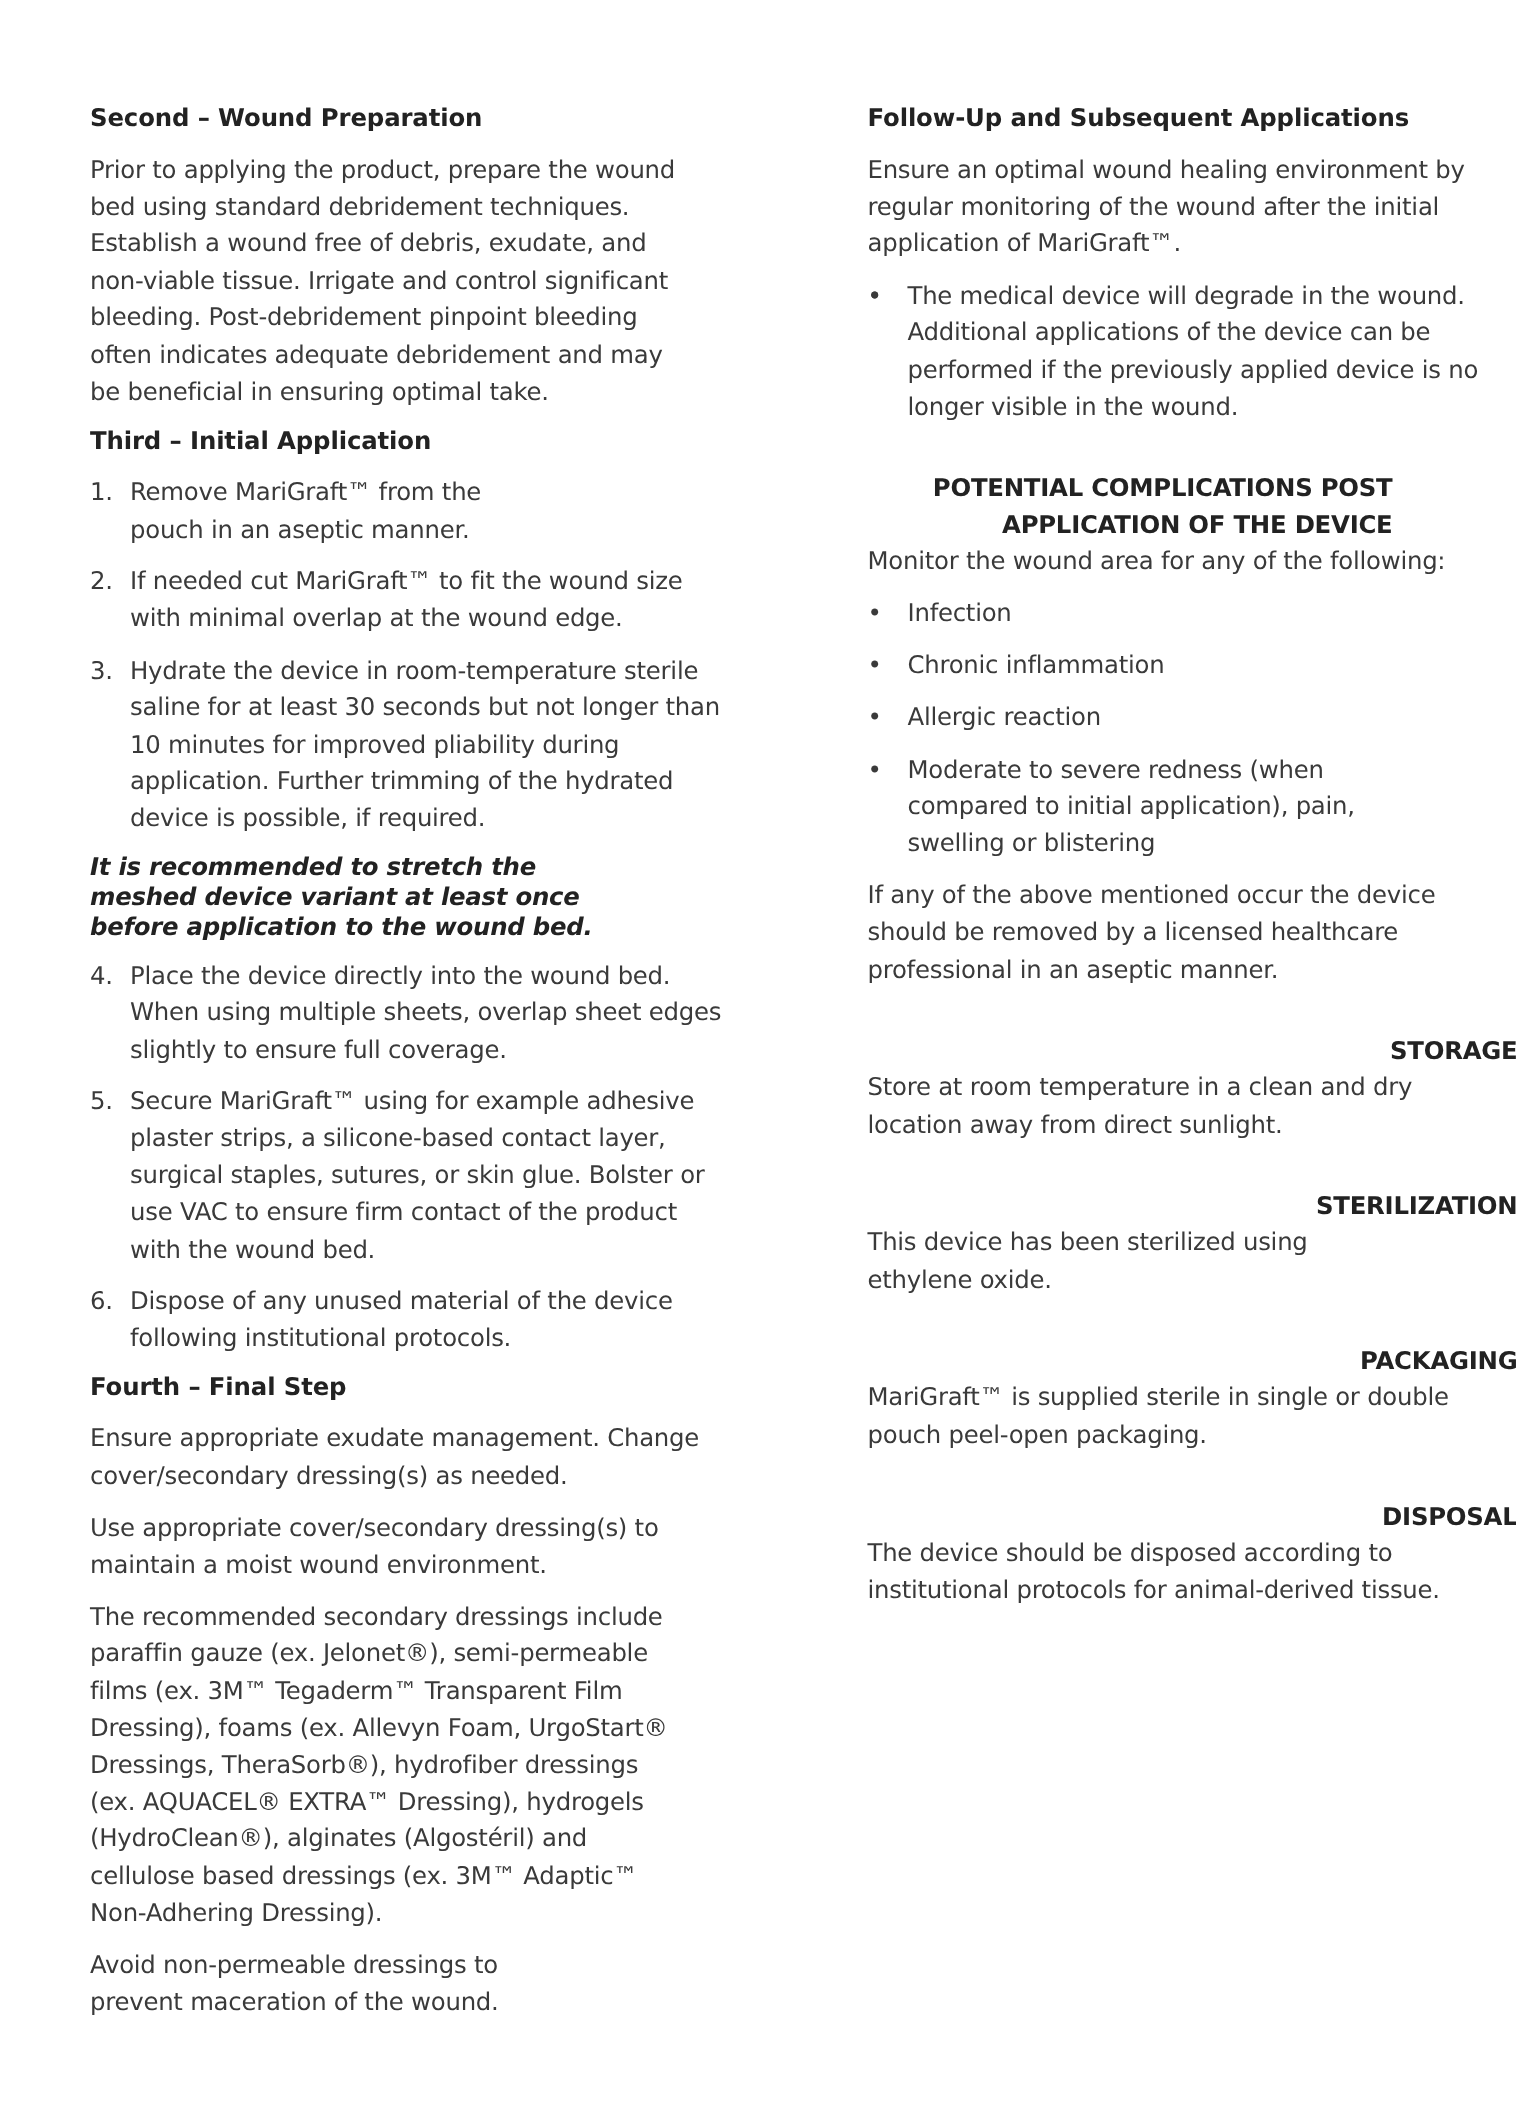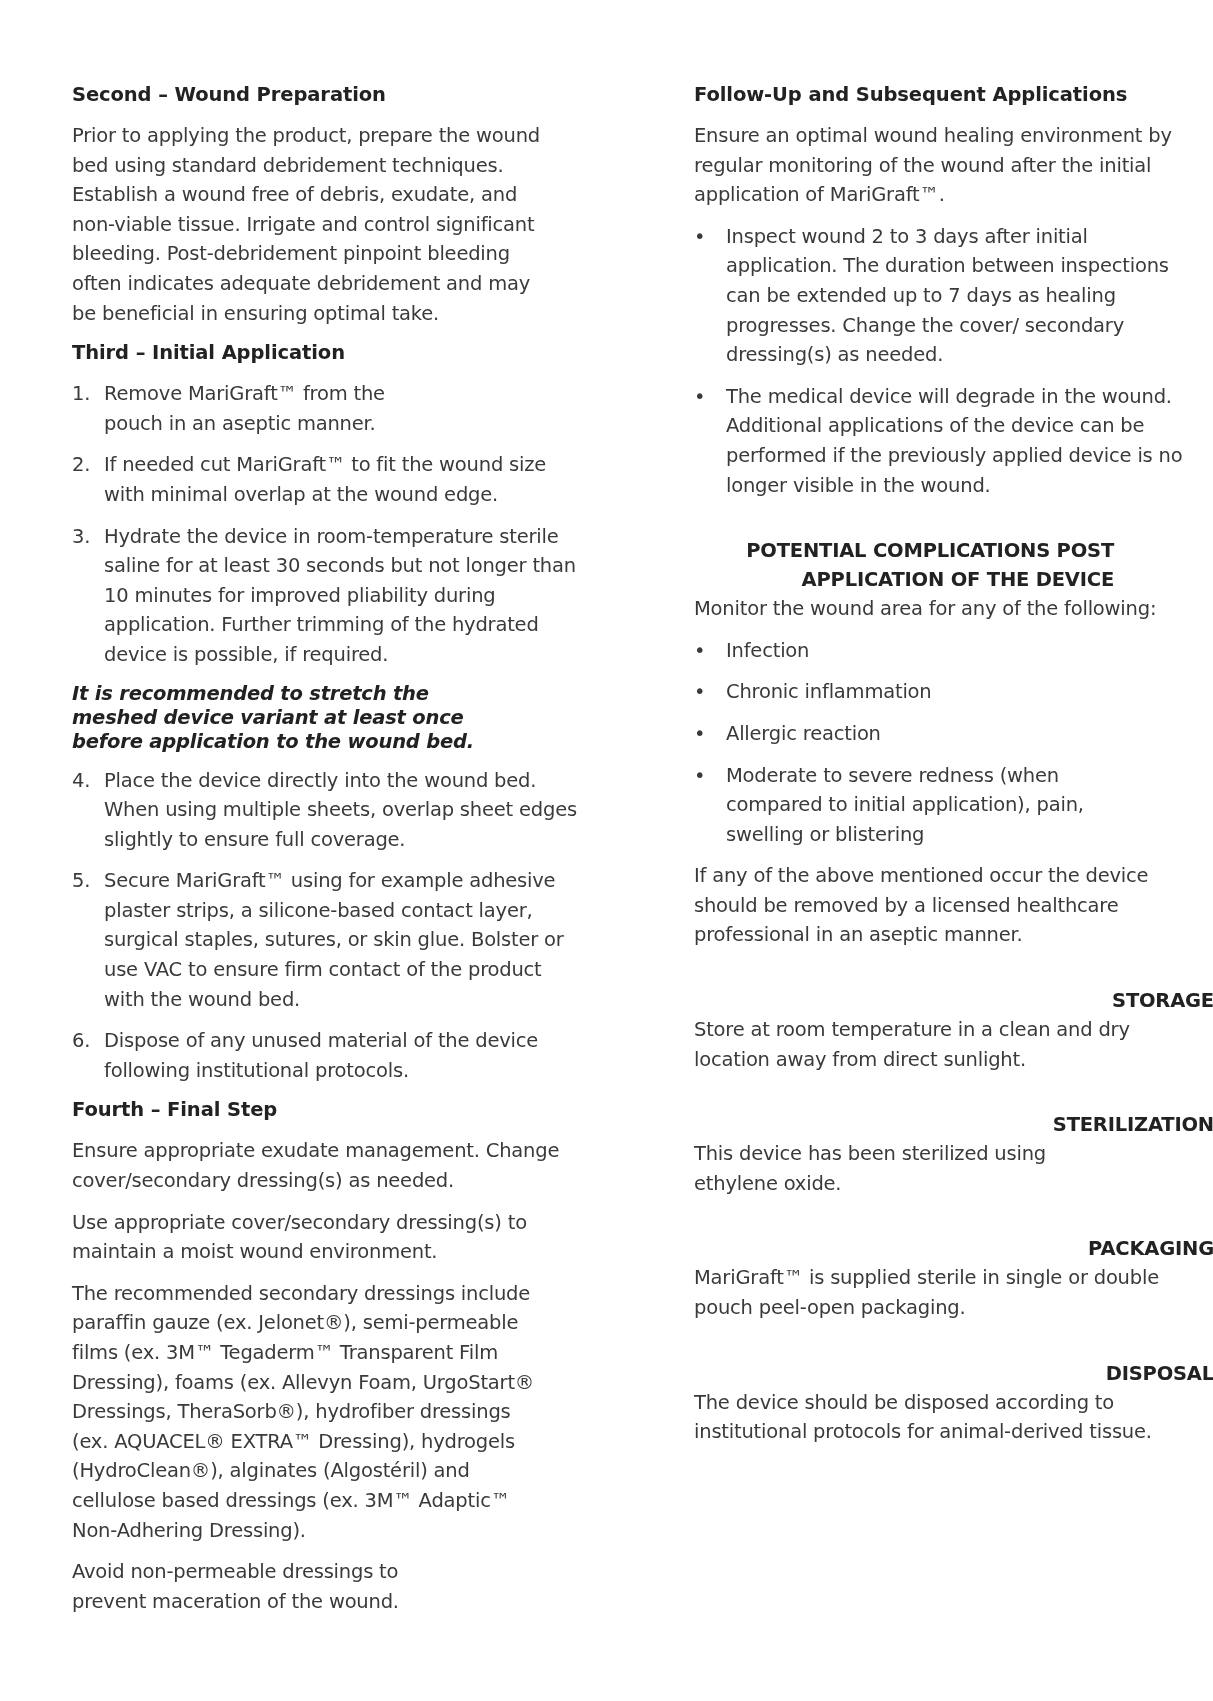--- a/index.html
+++ b/index.html
@@ -130,21 +130,20 @@
 </div>
 
 <div class="col col-right">
 
   <section>
     <h3 class="subhead">Follow-Up and Subsequent Applications</h3>
     <p class="para" style="width:480px">Ensure an optimal wound healing environment by regular monitoring of the wound after the initial application of MariGraft™.</p>
     <ul class="bullets">
       <li class="item" style="width:460px">
         <span class="marker">•</span>
-        <span>Inspect wound 2 to 3 days after initial application. The duration between inspections can be extended up to 7 days as healing progresses. Change the cover/ secondary dressing(s) as needed.</span>
       </li>
       <li class="item" style="width:510px">
         <span class="marker">•</span>
         <span>The medical device will degrade in the wound. Additional applications of the device can be performed if the previously applied device is no longer visible in the wound.</span>
       </li>
     </ul>
   </section>
 
   <div class="section-gap"></div>
 

